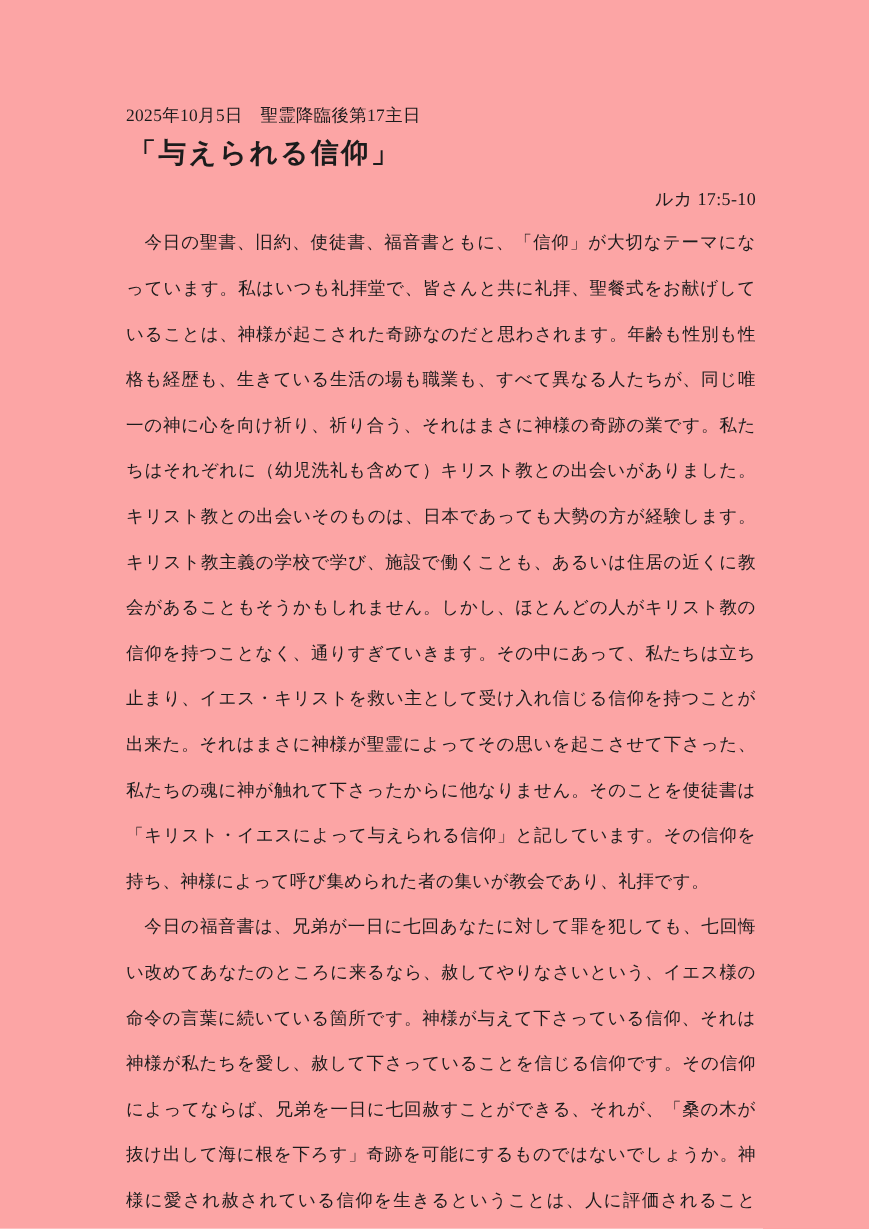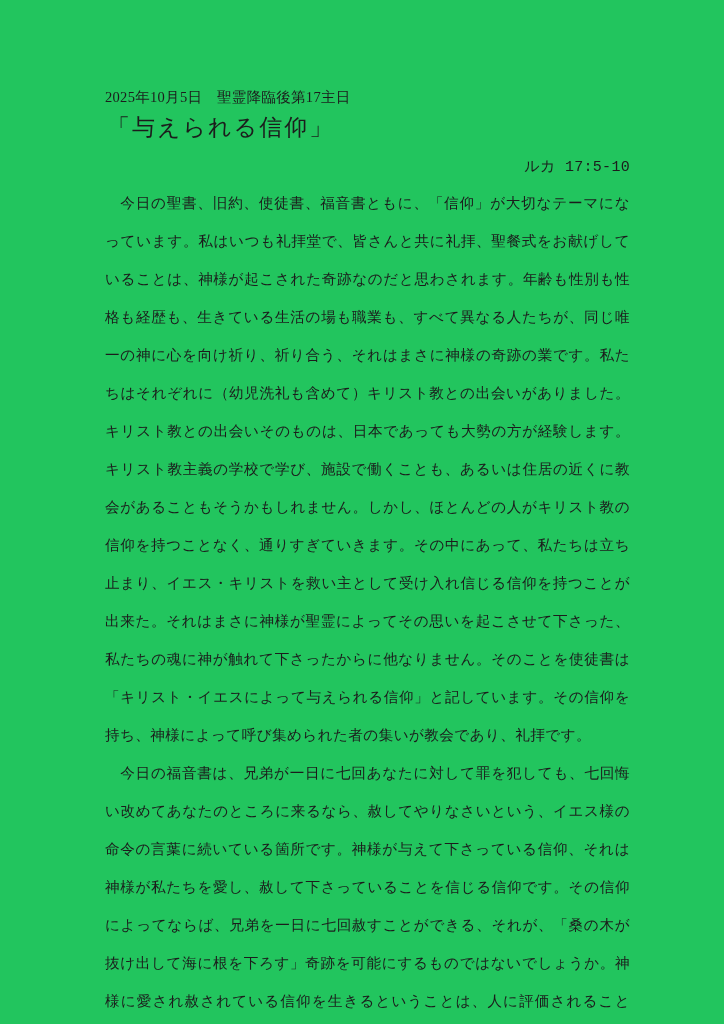--- a/index.html
+++ b/index.html
@@ -12,44 +12,43 @@
     height: 1024px;
     overflow: hidden;
     font-family: "Liberation Serif", "DejaVu Serif", serif;
     color: #1c1c1c;
   }
   .page {
     box-sizing: border-box;
     width: 724px;
     height: 1024px;
     padding: 88px 94px 0 105px;
-    background: #22c55e;
+    background: #fca5a5;
   }
   .date-line {
     font-size: 14.5px;
     line-height: 1.3;
     letter-spacing: 0.3px;
     color: #1c1c1c;
     white-space: pre;
   }
   .doc-title {
     margin: 6px 0 0 2px;
     font-size: 23px;
-    font-weight: normal;
+    font-weight: bold;
     letter-spacing: 2px;
     line-height: 1.3;
     color: #1c1c1c;
   }
   .scripture-ref {
     margin-top: 14px;
     text-align: right;
     font-size: 15px;
     letter-spacing: 0.3px;
     color: #1c1c1c;
-    font-family: Liberation Mono, monospace;
   }
   .doc-body {
     margin-top: 8px;
   }
   .doc-body p {
     margin: 0;
     font-size: 14.6px;
     line-height: 38px;
     text-align: justify;
     text-justify: inter-ideograph;

